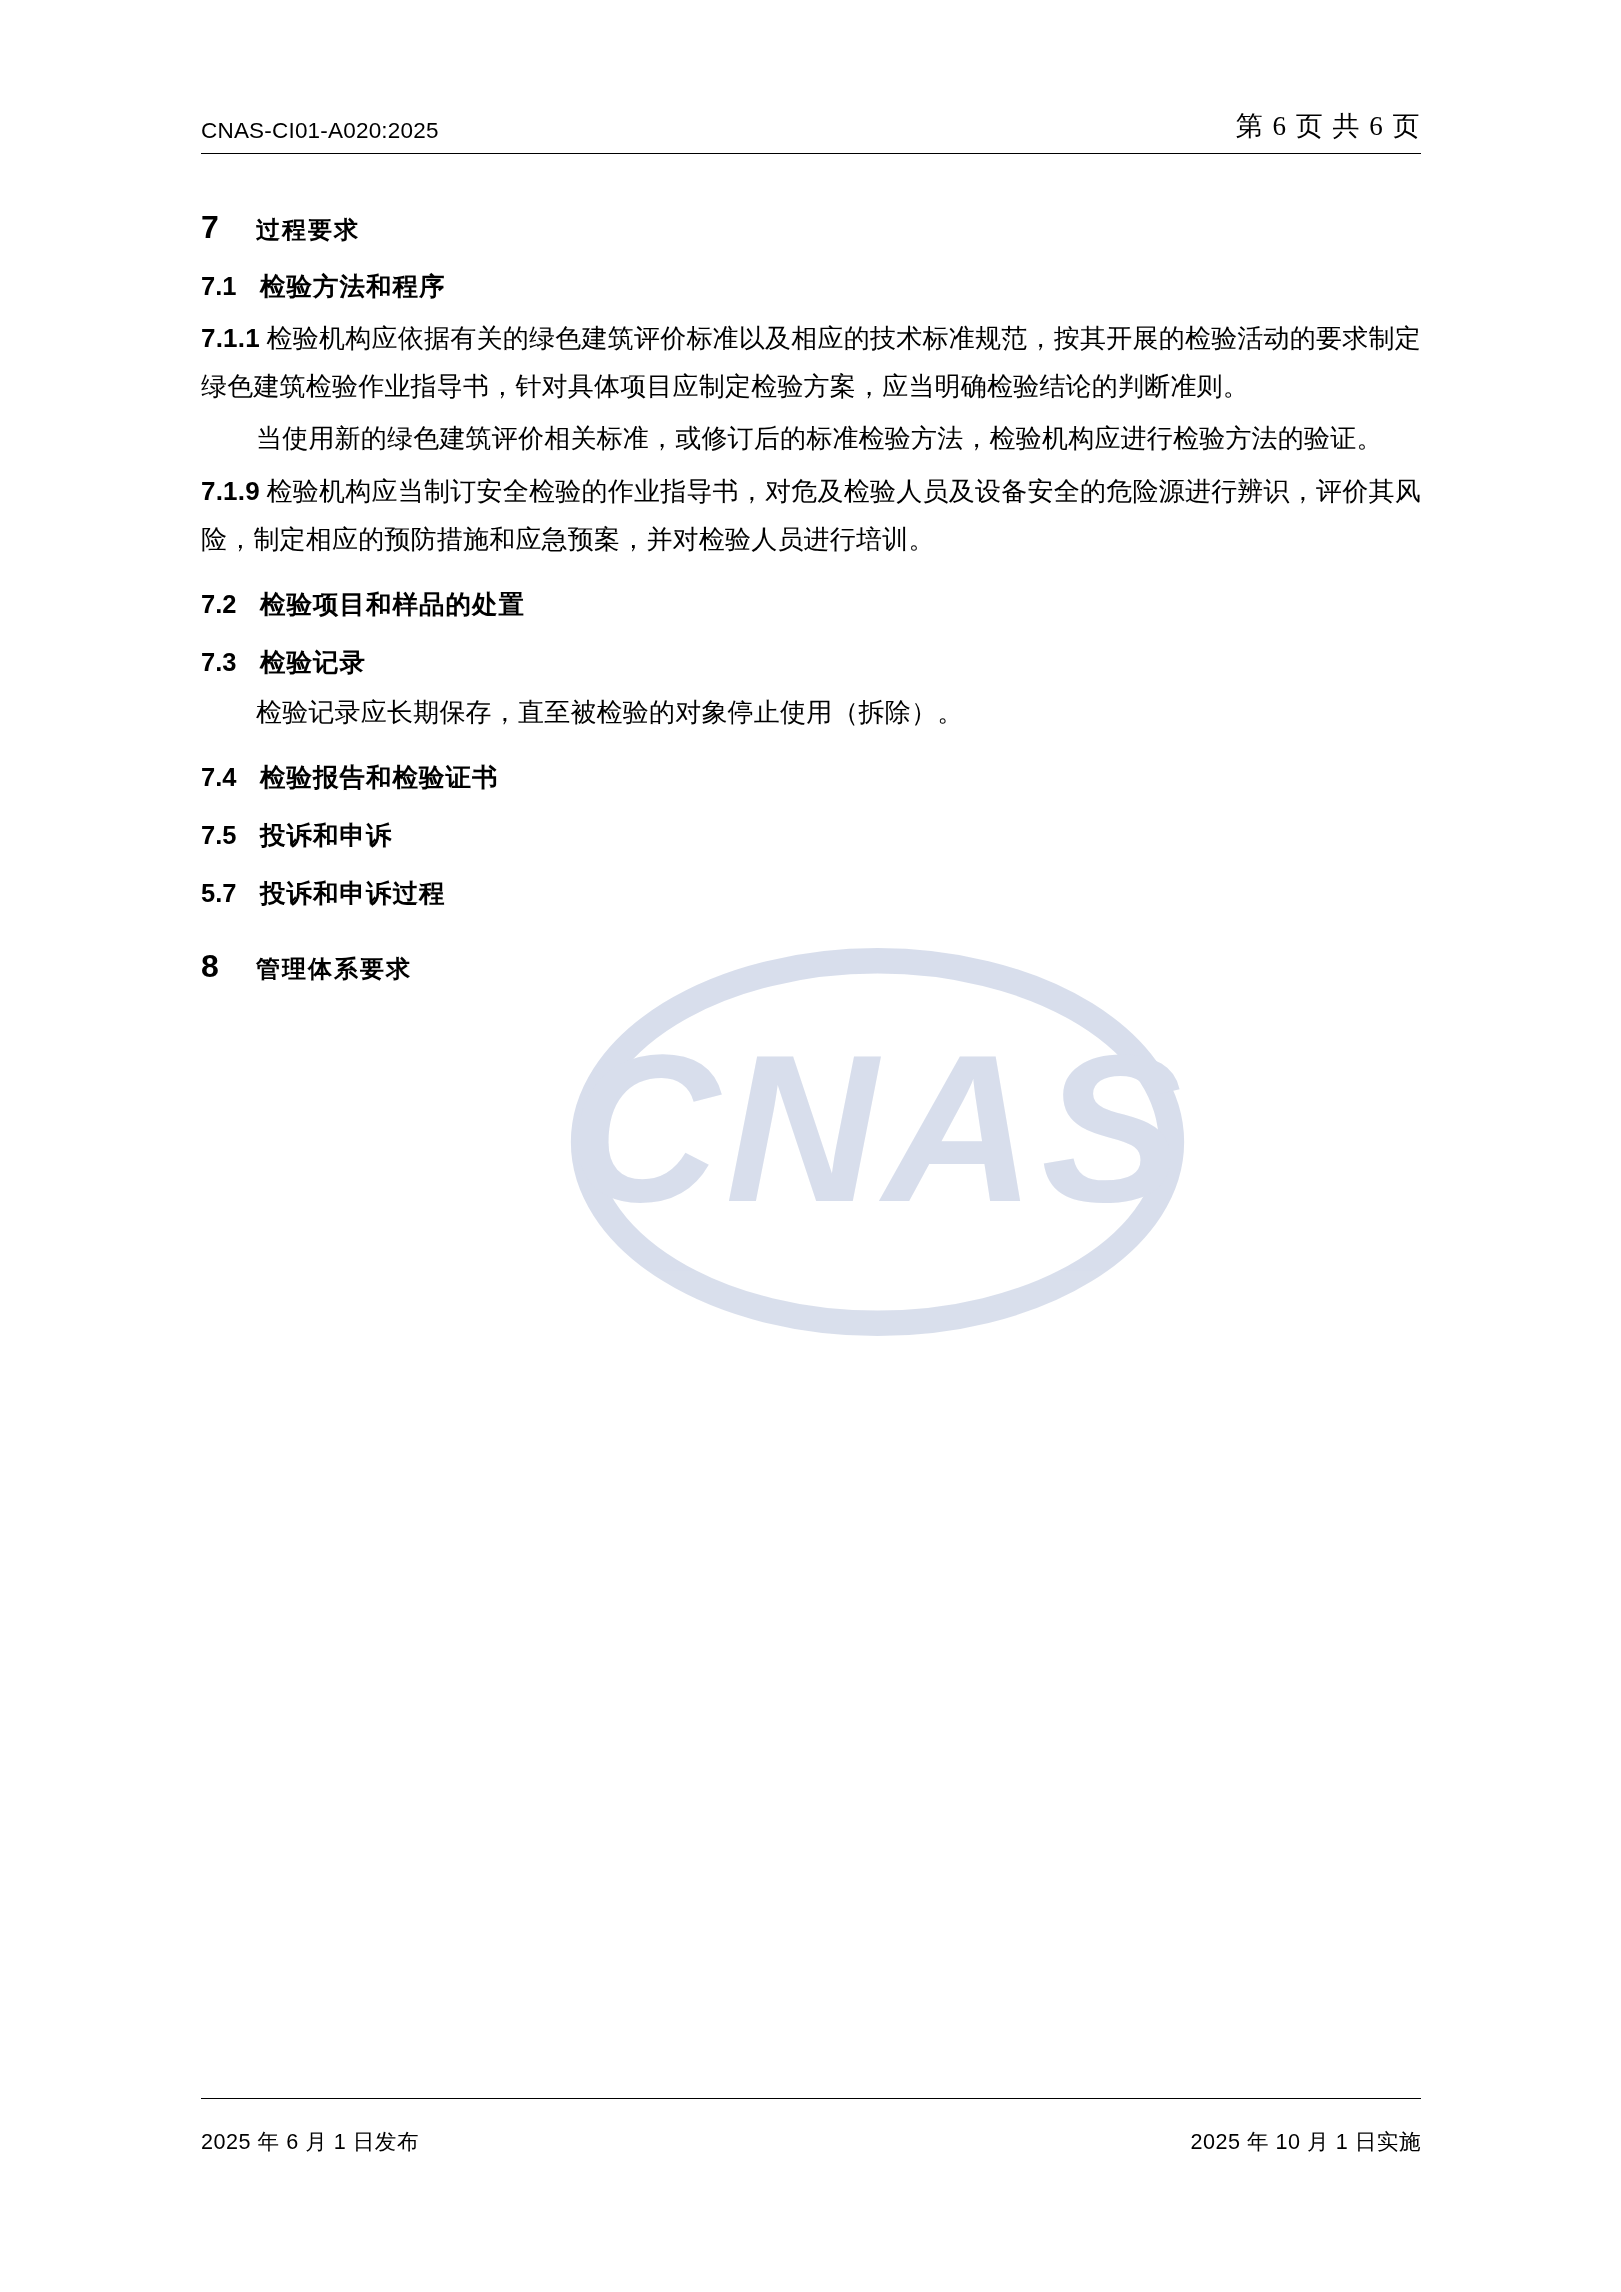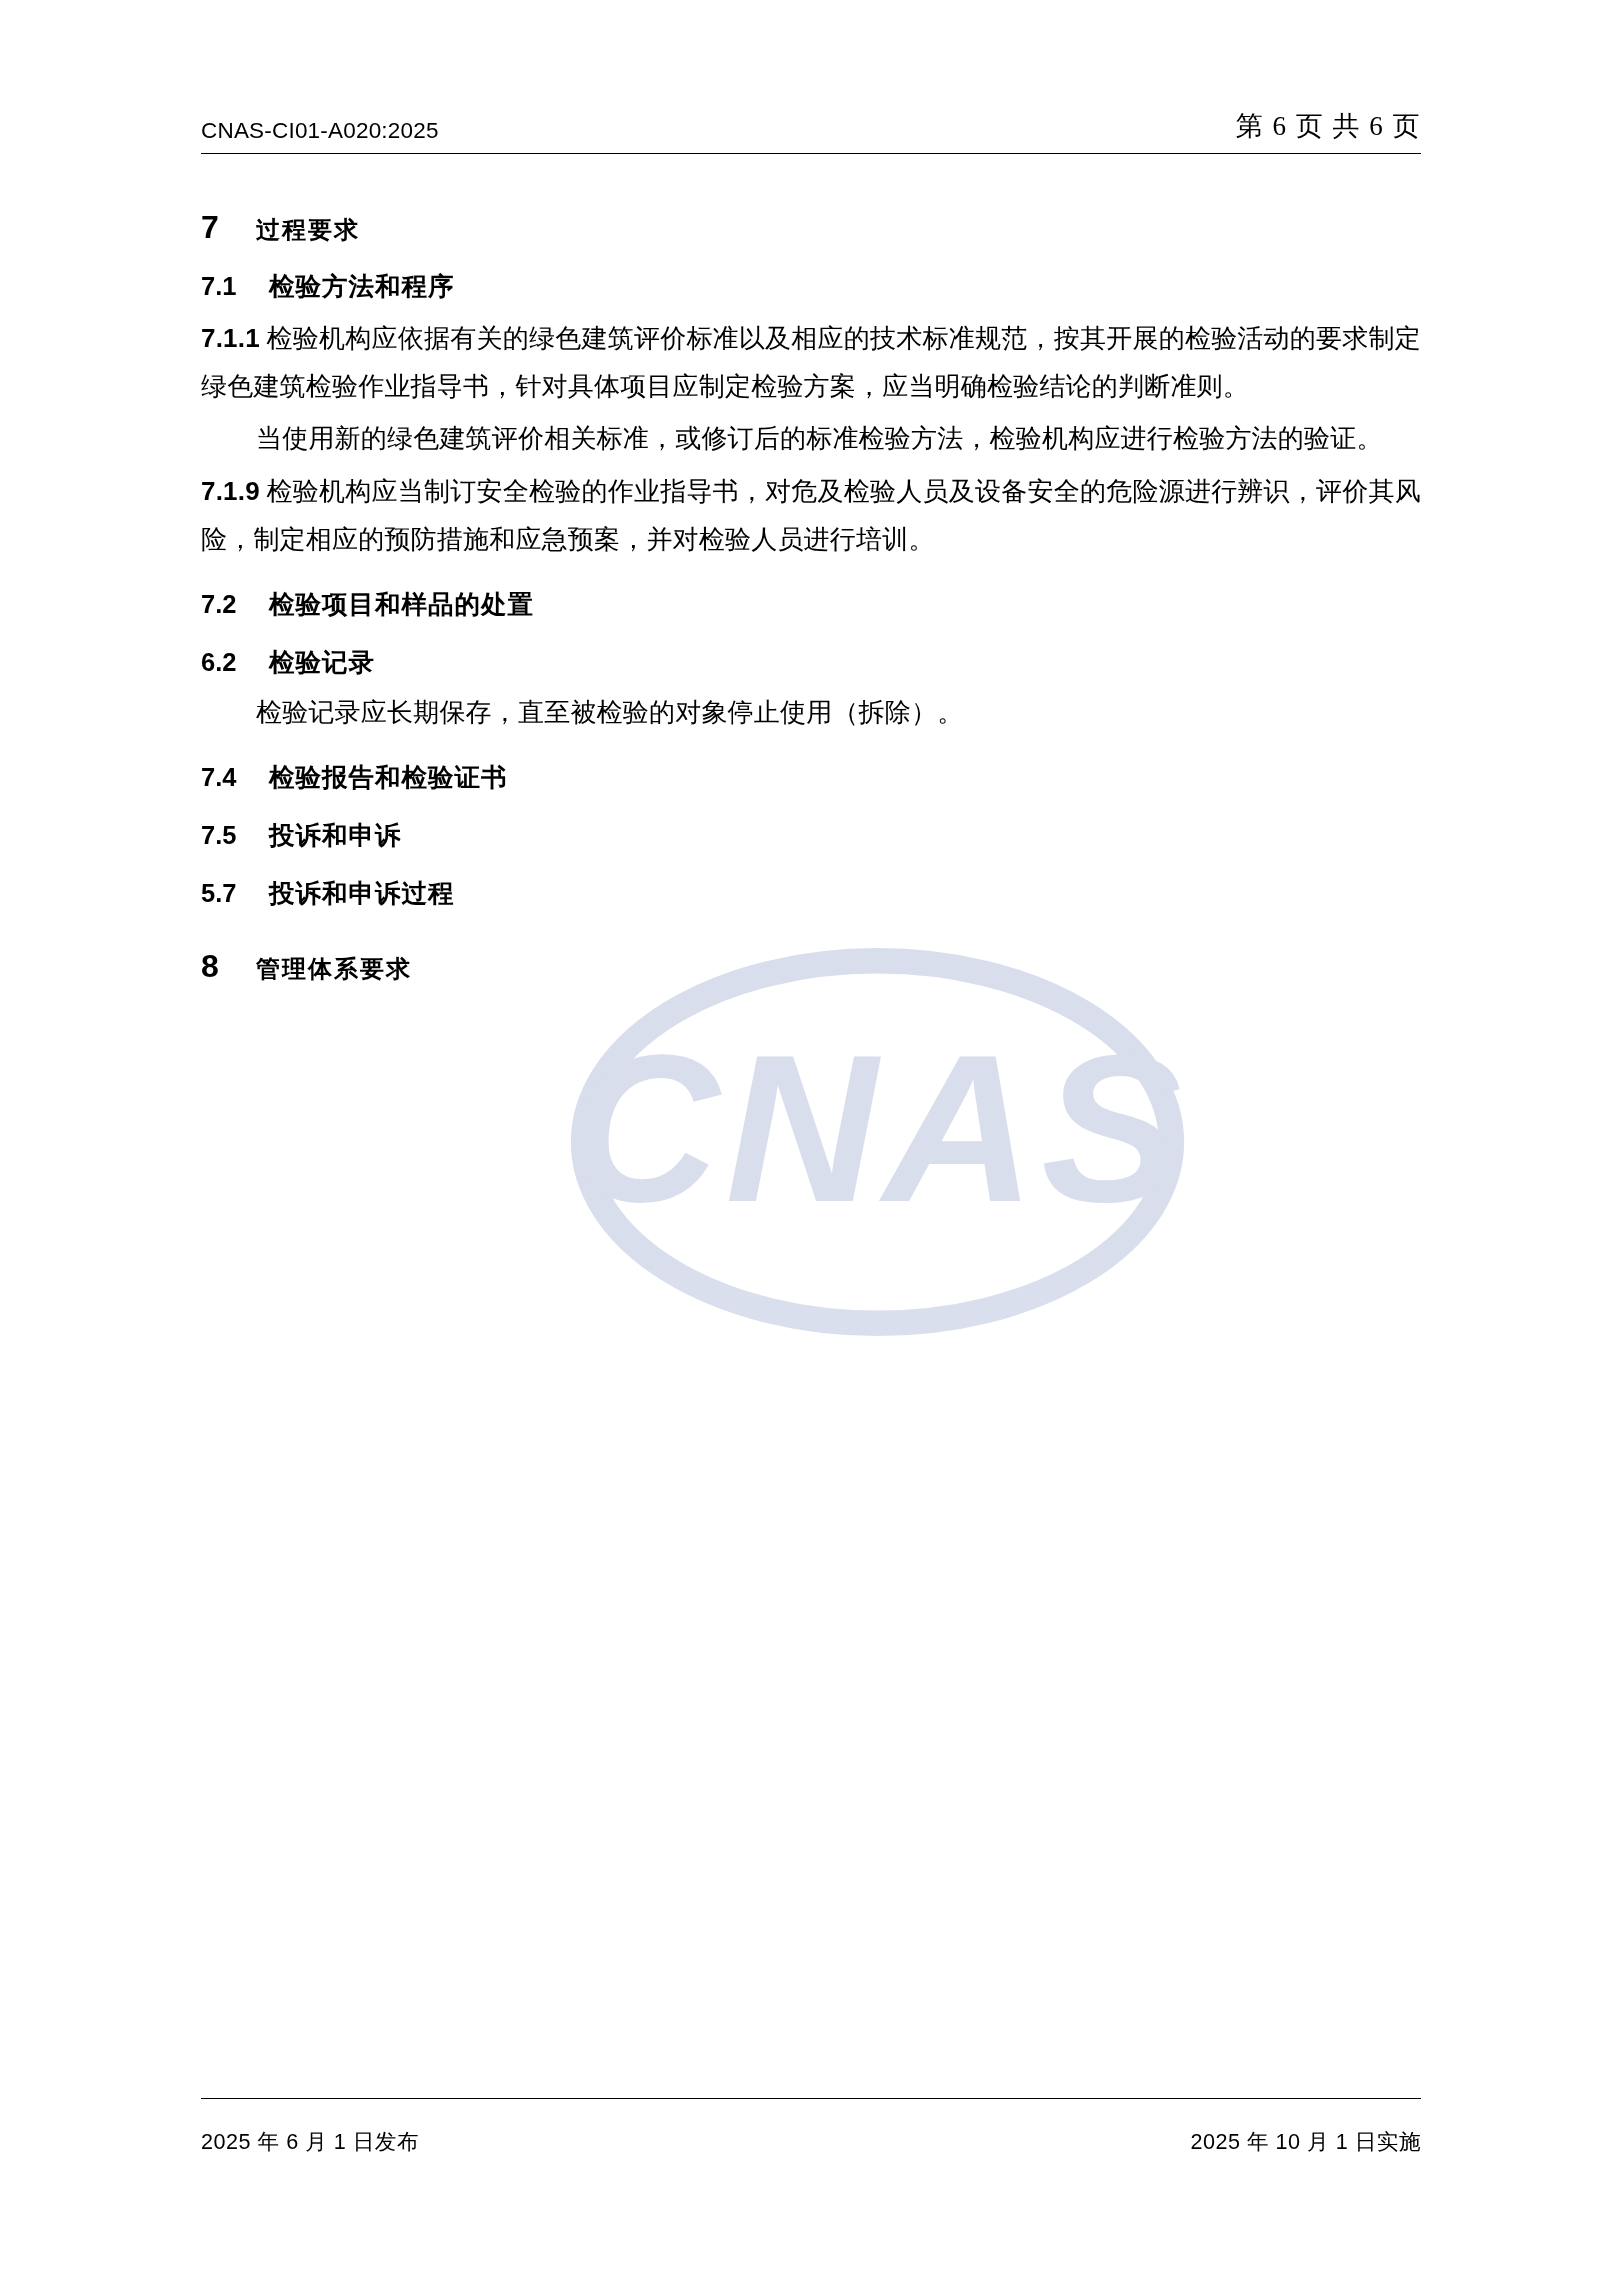--- a/index.html
+++ b/index.html
@@ -89,21 +89,20 @@
     font-weight: bold;
     font-size: 24px;
     letter-spacing: 2px;
   }
 
   .sub-wrap {
     display: flex;
     align-items: baseline;
     margin-top: 23px;
     margin-bottom: 9.8px;
-    gap: 9px;
   }
   .sub-num {
     font-family: "Liberation Sans", sans-serif;
     font-weight: bold;
     font-size: 25.5px;
     flex: 0 0 59px;
   }
   .sub-title {
     font-family: "Liberation Sans", sans-serif;
     font-weight: bold;
@@ -184,21 +183,21 @@
       <p class="para indent">当使用新的绿色建筑评价相关标准，或修订后的标准检验方法，检验机构应进行检验方法的验证。</p>
 
       <p class="para"><span class="num">7.1.9</span> <span>检验机构应当制订安全检验的作业指导书，对危及检验人员及设备安全的危险源进行辨识，评价其风险，制定相应的预防措施和应急预案，并对检验人员进行培训。</span></p>
 
       <div class="sub-wrap">
         <span class="sub-num">7.2</span>
         <span class="sub-title">检验项目和样品的处置</span>
       </div>
 
       <div class="sub-wrap">
-        <span class="sub-num">6.2</span>
+        <span class="sub-num">7.3</span>
         <span class="sub-title">检验记录</span>
       </div>
 
 
       <p class="para indent">检验记录应长期保存，直至被检验的对象停止使用（拆除）。</p>
 
       <div class="sub-wrap">
         <span class="sub-num">7.4</span>
         <span class="sub-title">检验报告和检验证书</span>
       </div>

